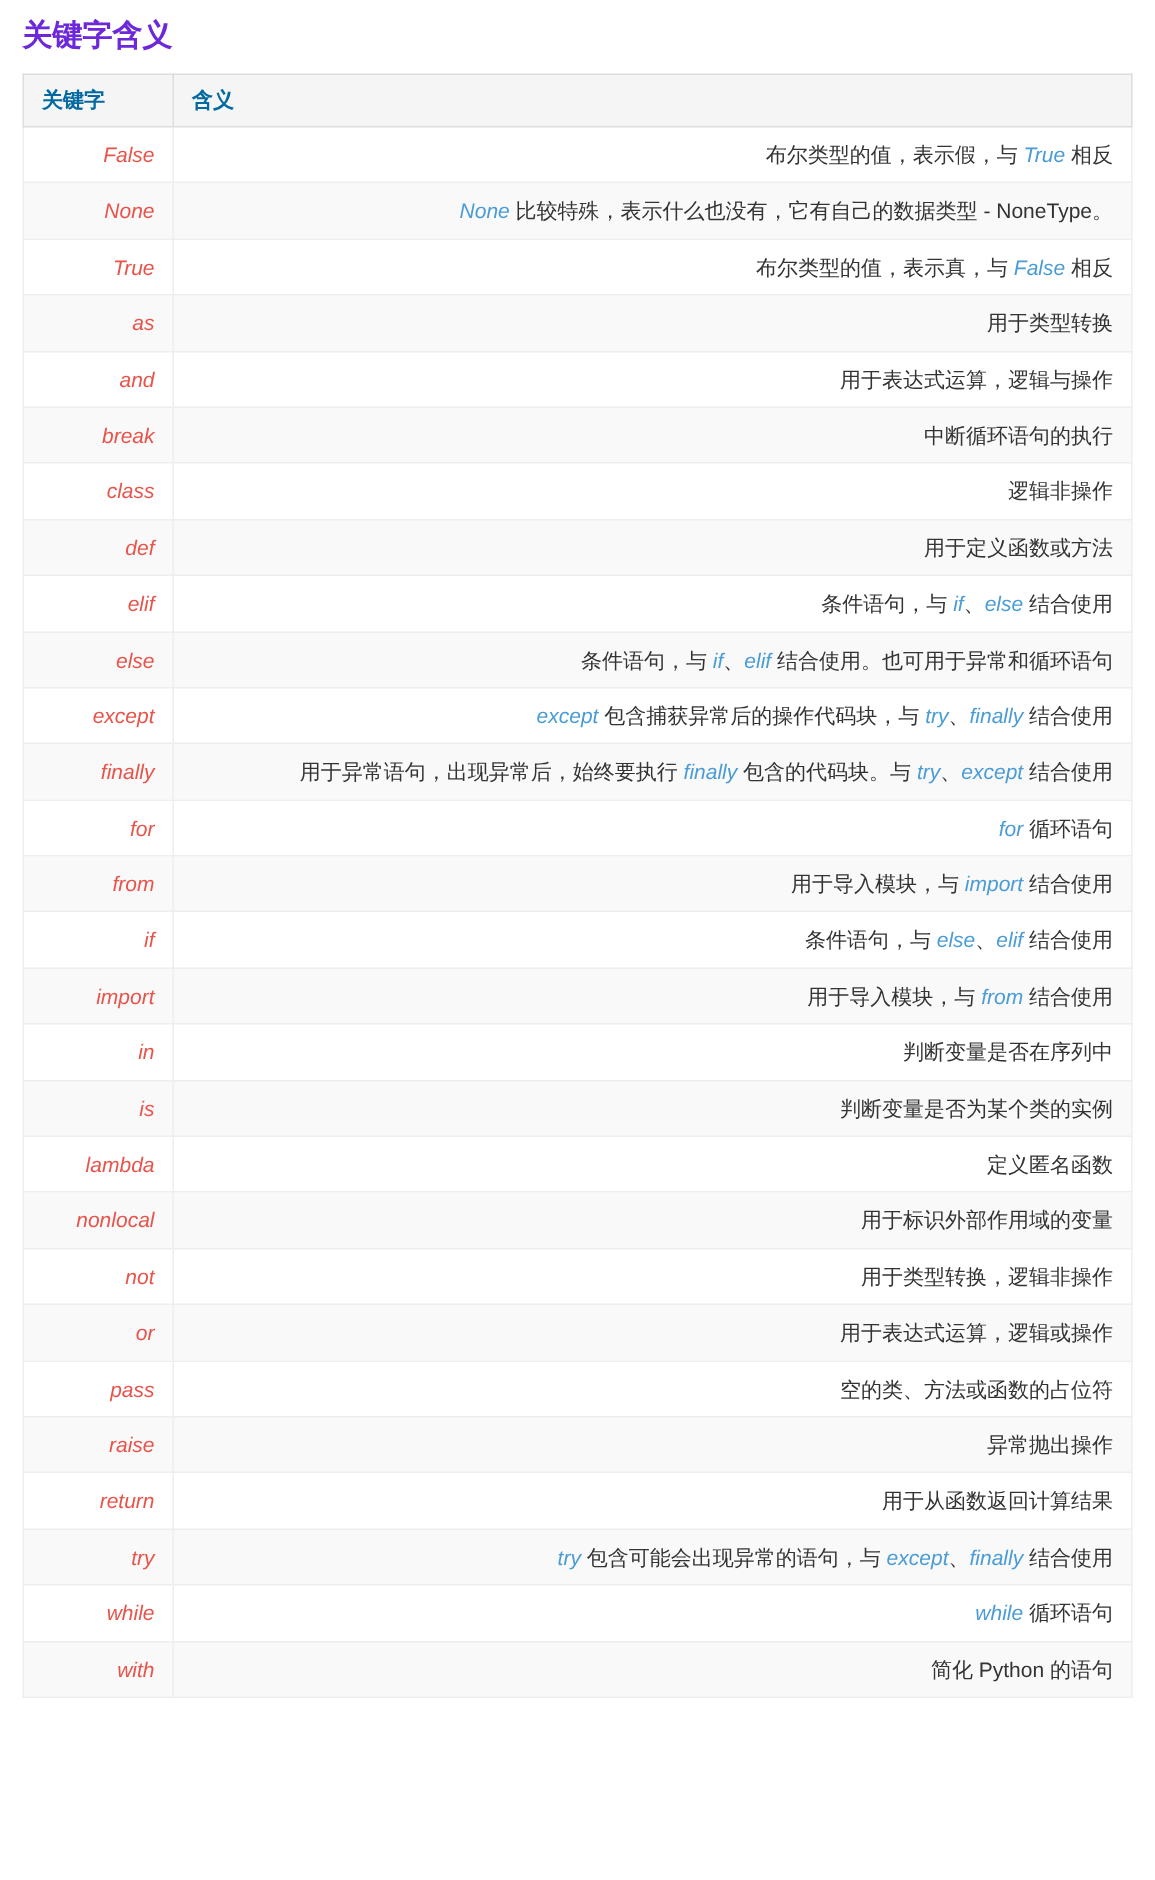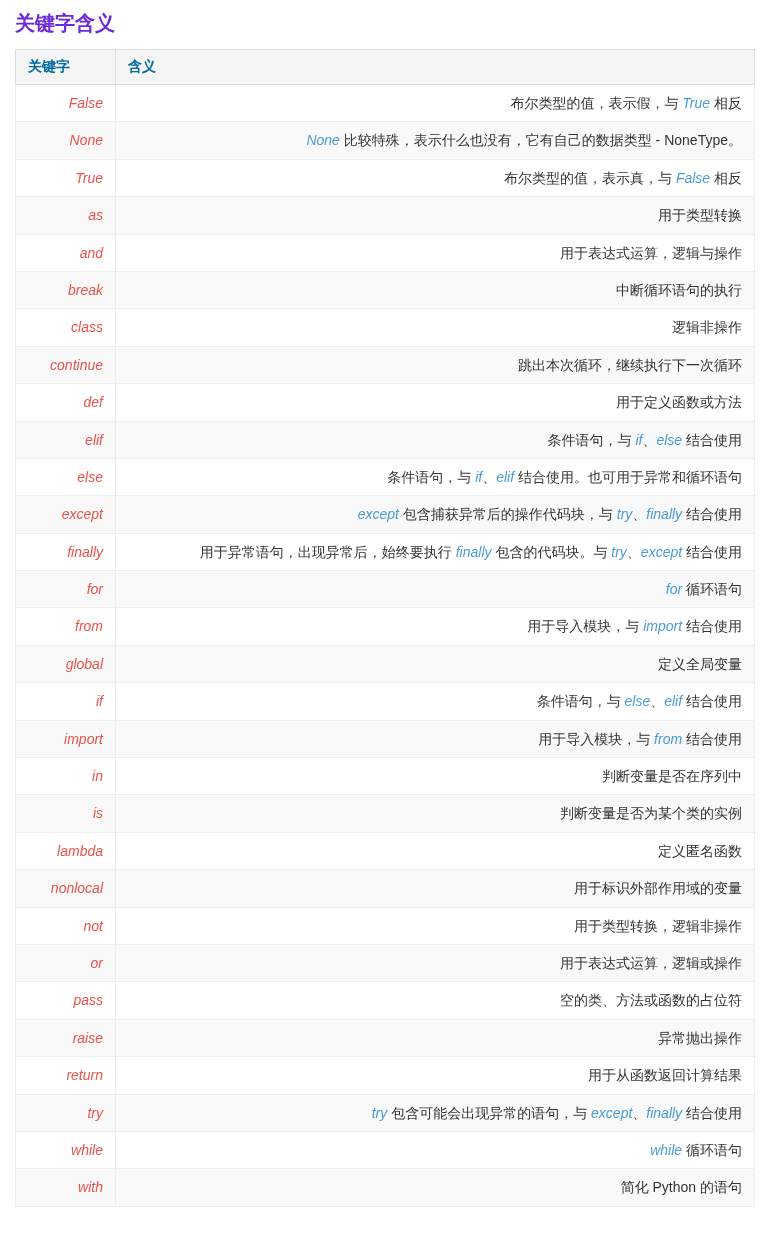--- a/index.html
+++ b/index.html
@@ -93,24 +93,20 @@
       </tr>
       <tr>
         <td class="kw-red">break</td>
         <td>中断循环语句的执行</td>
       </tr>
       <tr>
         <td class="kw-red">class</td>
         <td>逻辑非操作</td>
       </tr>
       <tr>
-        <td class="kw-red">continue</td>
-        <td>跳出本次循环，继续执行下一次循环</td>
-      </tr>
-      <tr>
         <td class="kw-red">def</td>
         <td>用于定义函数或方法</td>
       </tr>
       <tr>
         <td class="kw-red">elif</td>
         <td>条件语句，与 <span class="kw-blue">if</span>、<span class="kw-blue">else</span> 结合使用</td>
       </tr>
       <tr>
         <td class="kw-red">else</td>
         <td>条件语句，与 <span class="kw-blue">if</span>、<span class="kw-blue">elif</span> 结合使用。也可用于异常和循环语句</td>
@@ -123,24 +119,20 @@
         <td class="kw-red">finally</td>
         <td>用于异常语句，出现异常后，始终要执行 <span class="kw-blue">finally</span> 包含的代码块。与 <span class="kw-blue">try</span>、<span class="kw-blue">except</span> 结合使用</td>
       </tr>
       <tr>
         <td class="kw-red">for</td>
         <td><span class="kw-blue">for</span> 循环语句</td>
       </tr>
       <tr>
         <td class="kw-red">from</td>
         <td>用于导入模块，与 <span class="kw-blue">import</span> 结合使用</td>
-      </tr>
-      <tr>
-        <td class="kw-red">global</td>
-        <td>定义全局变量</td>
       </tr>
       <tr>
         <td class="kw-red">if</td>
         <td>条件语句，与 <span class="kw-blue">else</span>、<span class="kw-blue">elif</span> 结合使用</td>
       </tr>
       <tr>
         <td class="kw-red">import</td>
         <td>用于导入模块，与 <span class="kw-blue">from</span> 结合使用</td>
       </tr>
       <tr>

